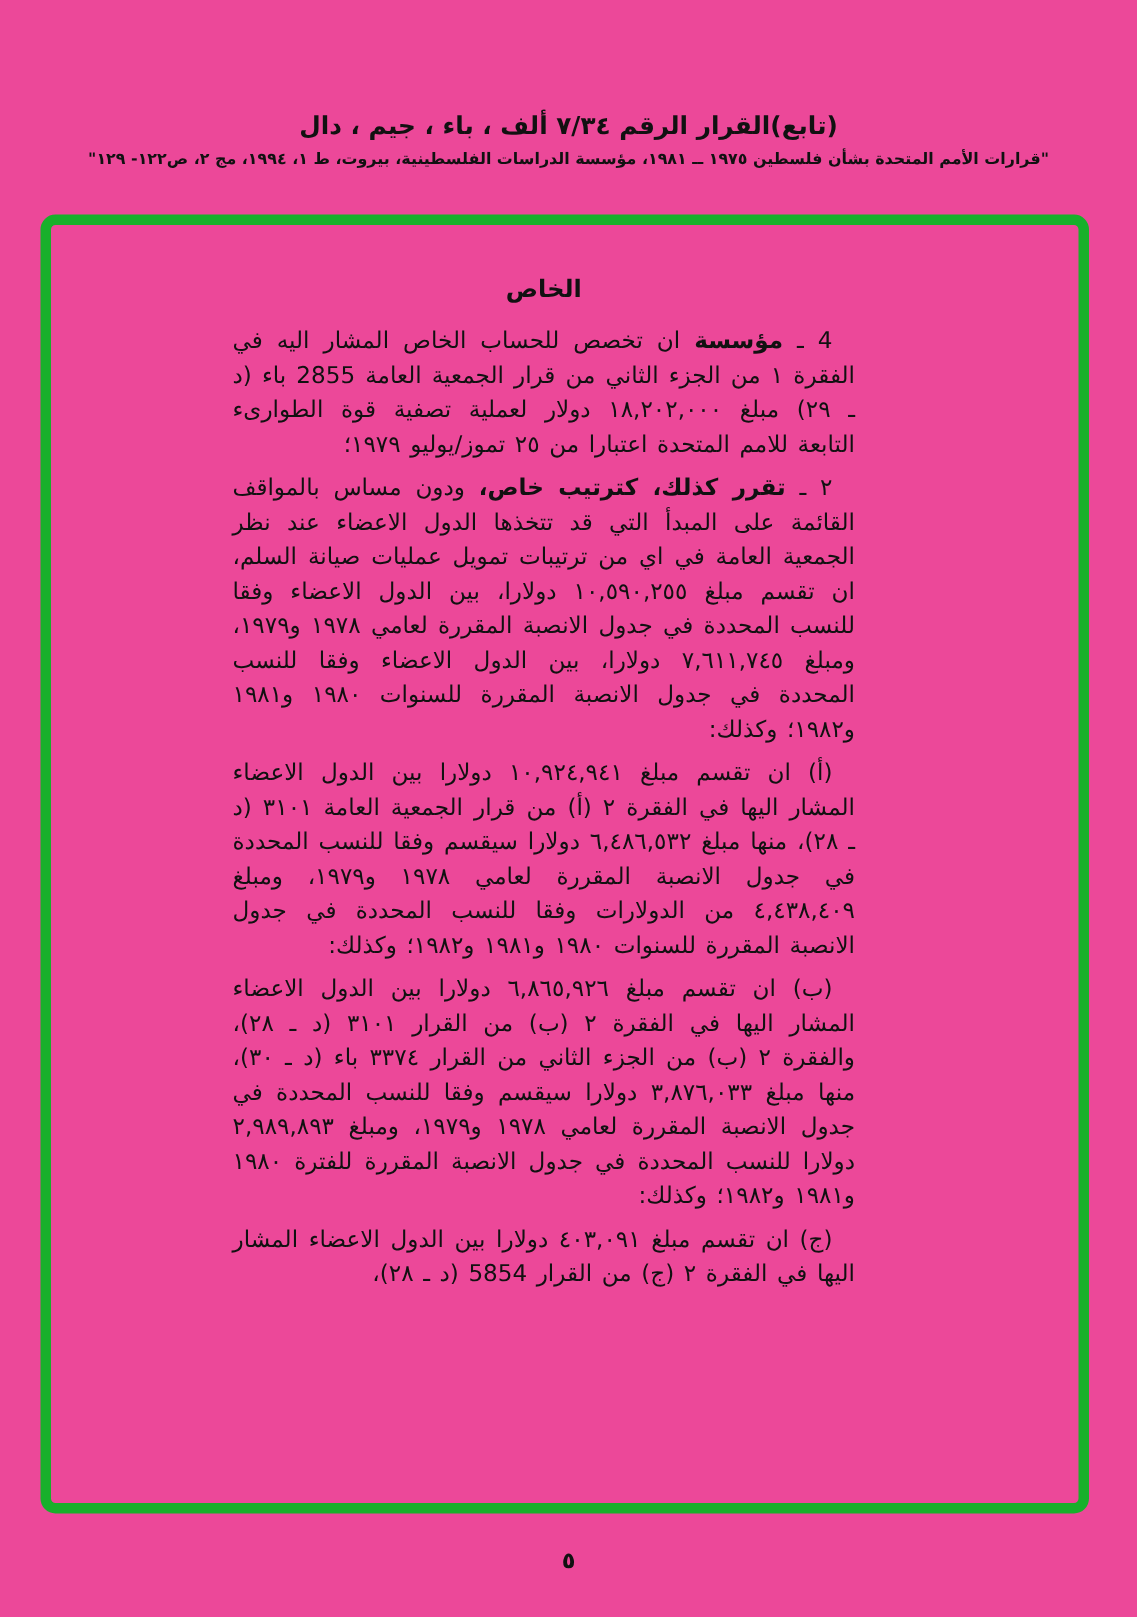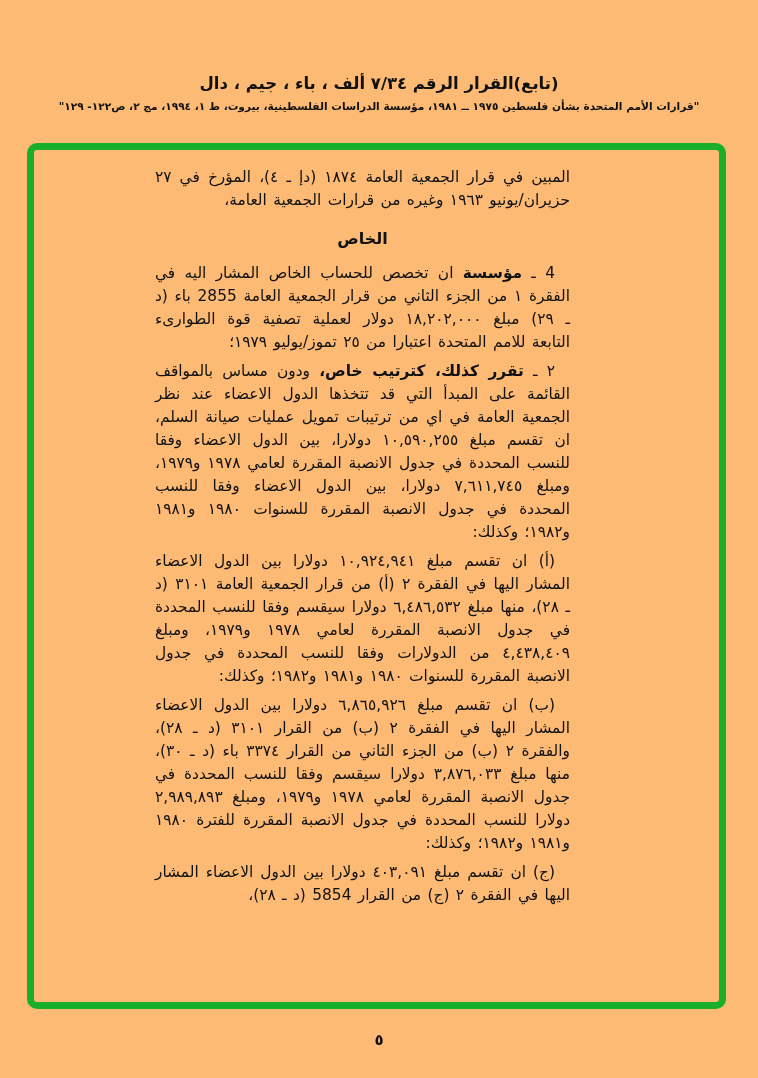--- a/index.html
+++ b/index.html
@@ -4,21 +4,21 @@
 <style>
   * { box-sizing: border-box; }
   html, body { margin: 0; padding: 0; }
   body {
     width: 758px; height: 1078px;
     background: #ffffff;
     color: #111;
     font-family: "DejaVu Sans", sans-serif;
     overflow: hidden;
   }
-  .page { position: relative; width: 758px; height: 1078px; background: #fdba74; }
+  .page { position: relative; width: 758px; height: 1078px; background: #ec4899; }
 
   
   .hdr { position: absolute; top: 74px; left: 0; width: 100%; text-align: center; direction: rtl; }
   .hdr-title { font-size: 16.5px; font-weight: 700; }
   .hdr-cite  { margin-top: 7px; font-size: 10.6px; font-weight: 700; white-space: nowrap; }
 
   
   .frame {
     position: absolute; left: 27px; top: 143px;
     width: 699px; height: 866px;
@@ -52,21 +52,20 @@
 <div class="page">
 
   <div class="hdr">
     <div class="hdr-title">(تابع)القرار الرقم ٧/٣٤ ألف ، باء ، جيم ، دال</div>
     <div class="hdr-cite">"قرارات الأمم المتحدة بشأن فلسطين ١٩٧٥ ــ ١٩٨١، مؤسسة الدراسات الفلسطينية، بيروت، ط ١، ١٩٩٤، مج ٢، ص١٢٢- ١٢٩"</div>
   </div>
 
   <div class="frame" style="border-color: rgb(24, 176, 43);">
     <div class="content">
 
-      <p class="intro">المبين في قرار الجمعية العامة ١٨٧٤ (دإ ـ ٤)، المؤرخ في ٢٧ حزيران/يونيو ١٩٦٣ وغيره من قرارات الجمعية العامة،</p>
 
       <div class="section-heading">الخاص</div>
 
       <p class="clause"><span>4 ـ </span><b>مؤسسة</b><span> ان تخصص للحساب الخاص المشار اليه في الفقرة ١ من الجزء الثاني من قرار الجمعية العامة 2855 باء (د ـ ٢٩) مبلغ ١٨,٢٠٢,٠٠٠ دولار لعملية تصفية قوة الطوارىء التابعة للامم المتحدة اعتبارا من ٢٥ تموز/يوليو ١٩٧٩؛</span></p>
 
       <p class="clause"><span>٢ ـ </span><b>تقرر كذلك، كترتيب خاص،</b><span> ودون مساس بالمواقف القائمة على المبدأ التي قد تتخذها الدول الاعضاء عند نظر الجمعية العامة في اي من ترتيبات تمويل عمليات صيانة السلم، ان تقسم مبلغ ١٠,٥٩٠,٢٥٥ دولارا، بين الدول الاعضاء وفقا للنسب المحددة في جدول الانصبة المقررة لعامي ١٩٧٨ و١٩٧٩، ومبلغ ٧,٦١١,٧٤٥ دولارا، بين الدول الاعضاء وفقا للنسب المحددة في جدول الانصبة المقررة للسنوات ١٩٨٠ و١٩٨١ و١٩٨٢؛ وكذلك:</span></p>
 
       <p class="clause">(أ) ان تقسم مبلغ ١٠,٩٢٤,٩٤١ دولارا بين الدول الاعضاء المشار اليها في الفقرة ٢ (أ) من قرار الجمعية العامة ٣١٠١ (د ـ ٢٨)، منها مبلغ ٦,٤٨٦,٥٣٢ دولارا سيقسم وفقا للنسب المحددة في جدول الانصبة المقررة لعامي ١٩٧٨ و١٩٧٩، ومبلغ ٤,٤٣٨,٤٠٩ من الدولارات وفقا للنسب المحددة في جدول الانصبة المقررة للسنوات ١٩٨٠ و١٩٨١ و١٩٨٢؛ وكذلك:</p>
 
       <p class="clause">(ب) ان تقسم مبلغ ٦,٨٦٥,٩٢٦ دولارا بين الدول الاعضاء المشار اليها في الفقرة ٢ (ب) من القرار ٣١٠١ (د ـ ٢٨)، والفقرة ٢ (ب) من الجزء الثاني من القرار ٣٣٧٤ باء (د ـ ٣٠)، منها مبلغ ٣,٨٧٦,٠٣٣ دولارا سيقسم وفقا للنسب المحددة في جدول الانصبة المقررة لعامي ١٩٧٨ و١٩٧٩، ومبلغ ٢,٩٨٩,٨٩٣ دولارا للنسب المحددة في جدول الانصبة المقررة للفترة ١٩٨٠ و١٩٨١ و١٩٨٢؛ وكذلك:</p>

